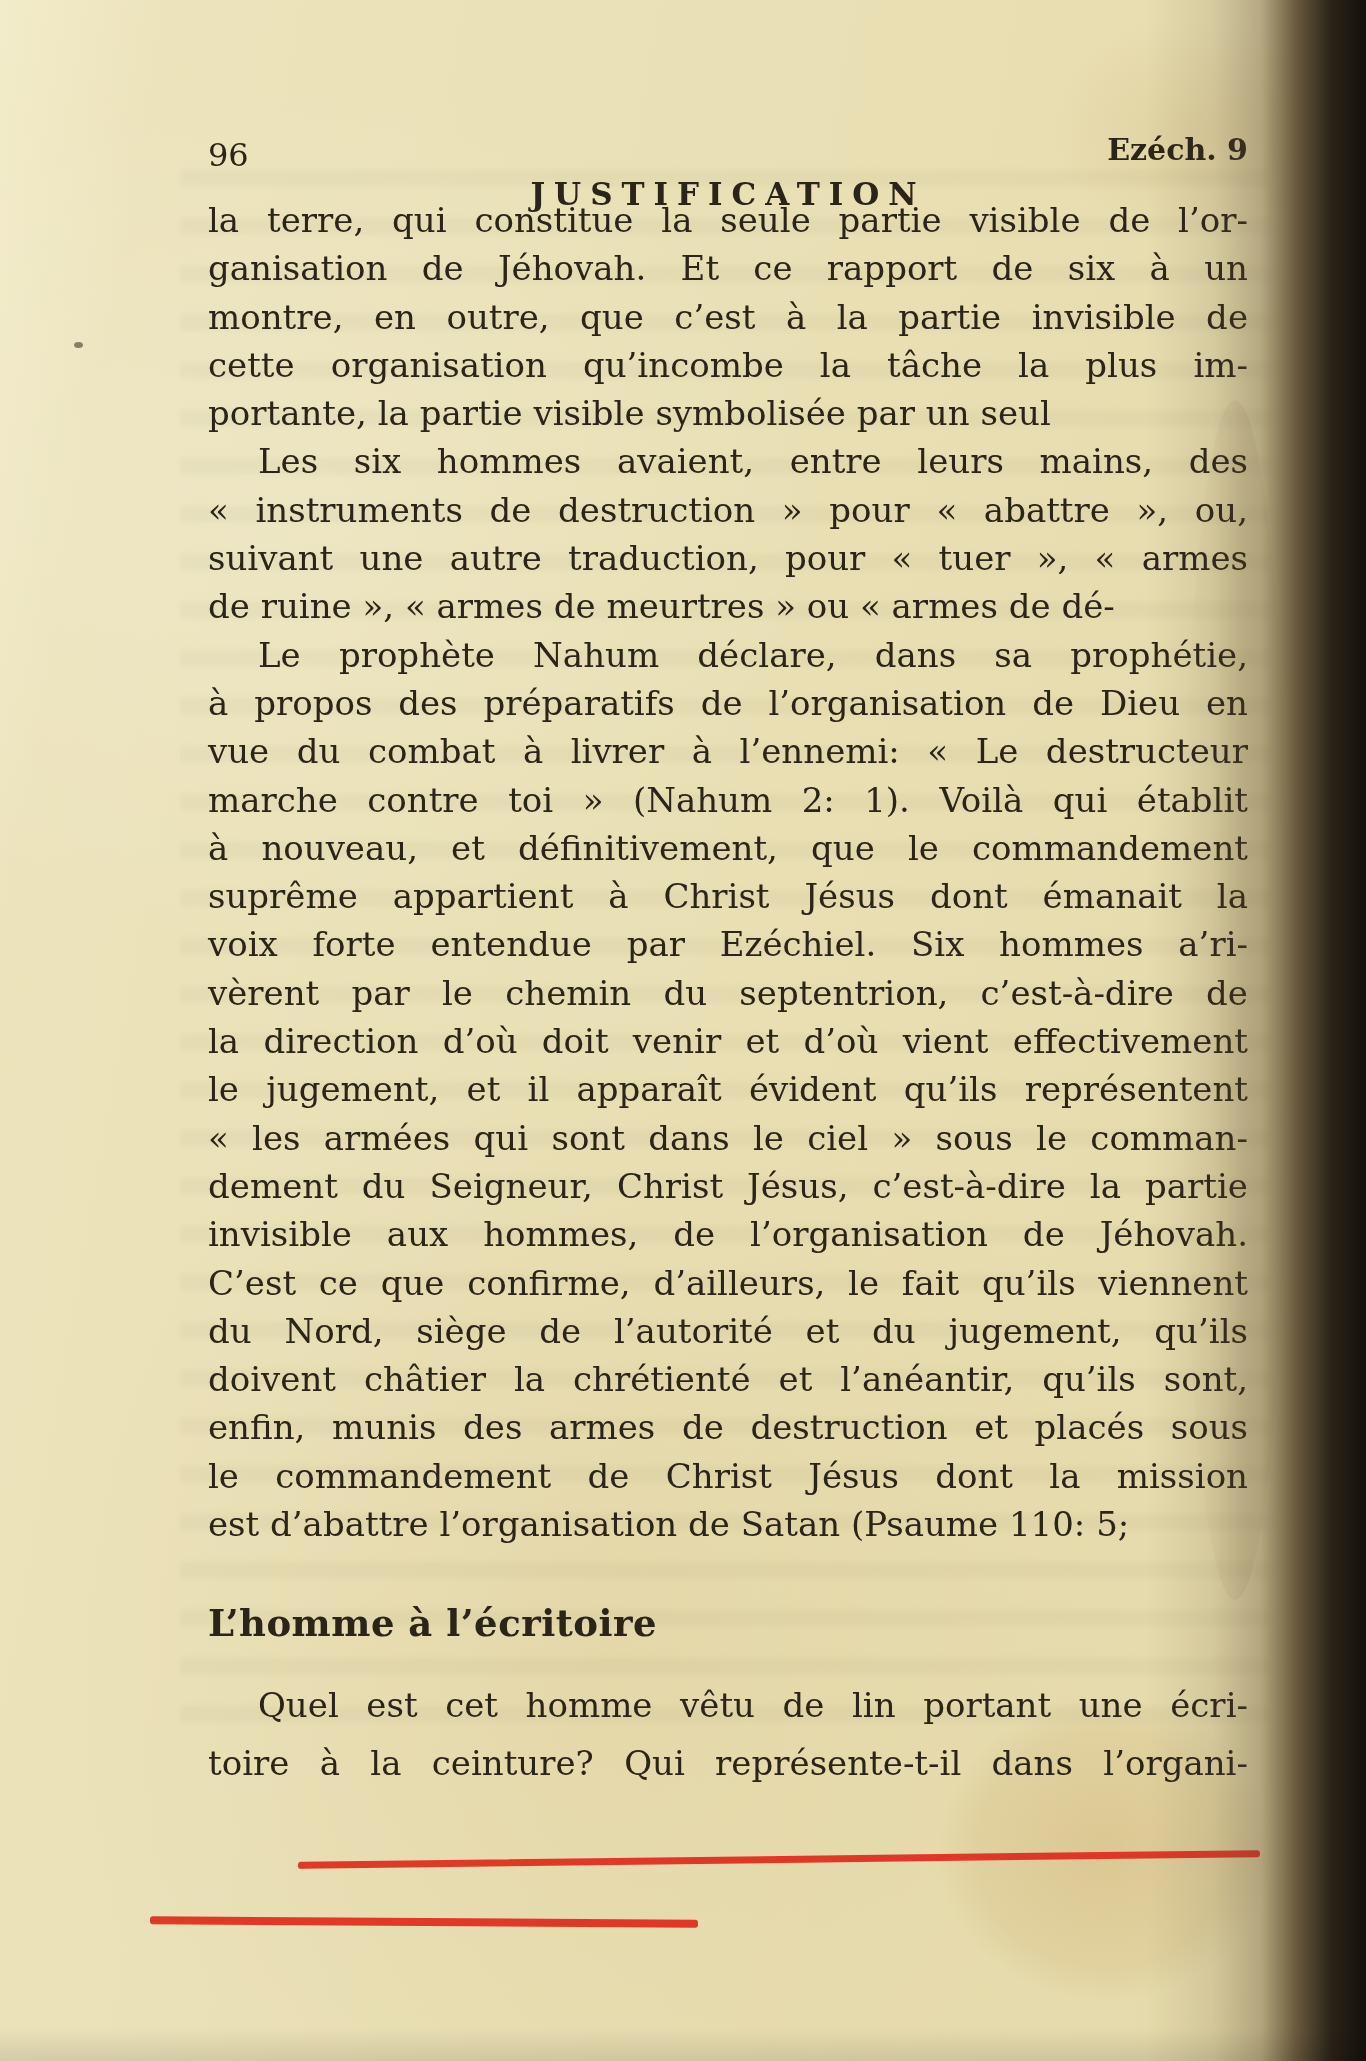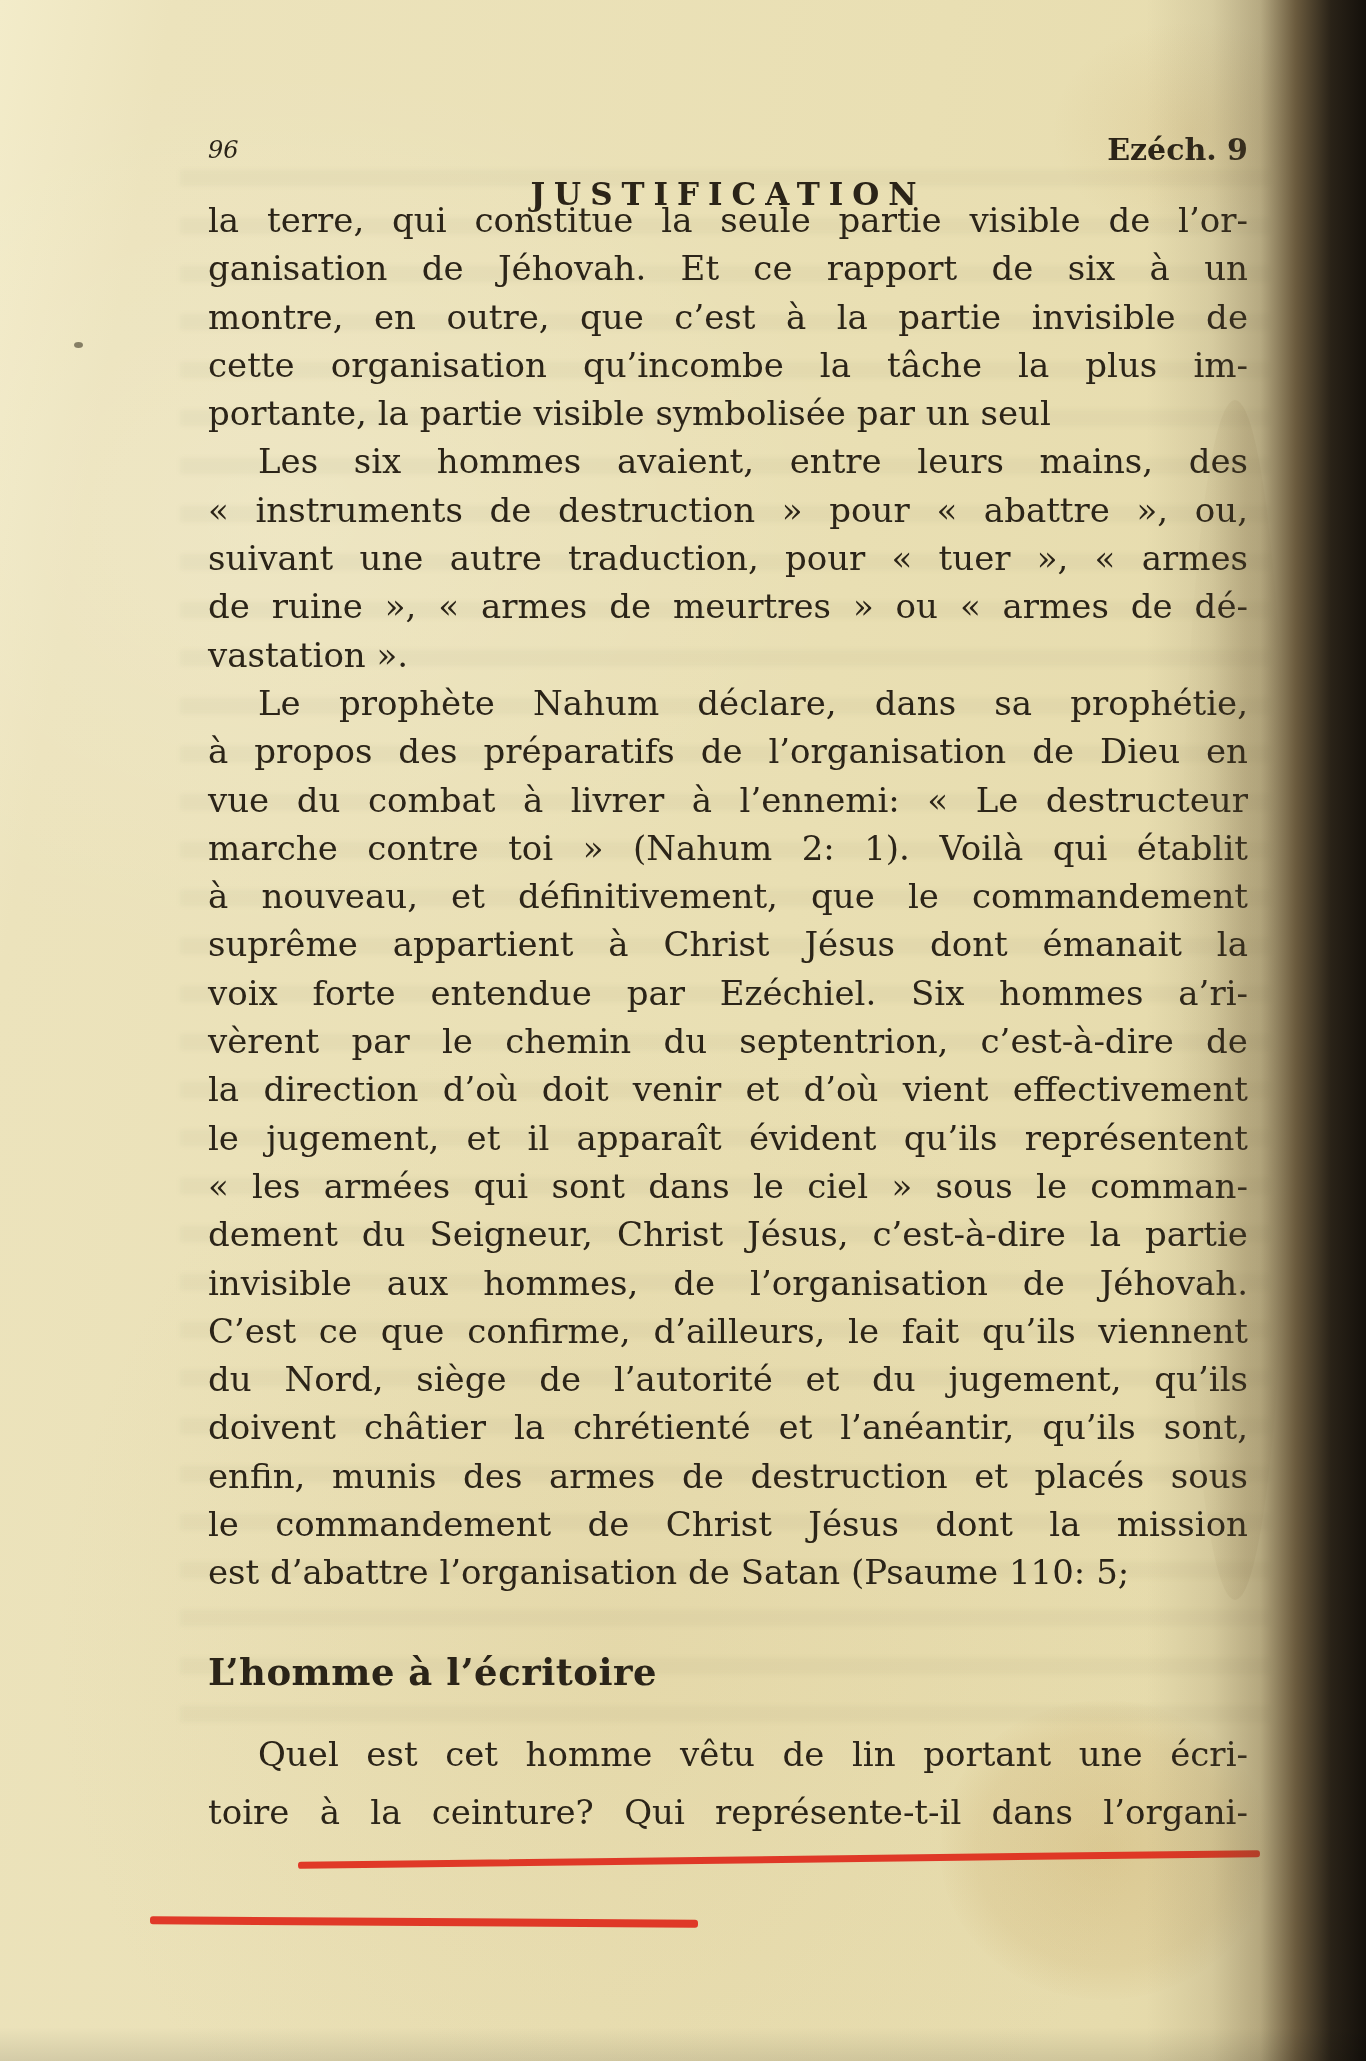--- a/index.html
+++ b/index.html
@@ -46,21 +46,21 @@
       rgba(90,74,46,0.35) 52%,
       #6b5b3e 68%,
       #2a2318 84%,
       #14100b 100%);
     pointer-events:none;
   }
   .bottom-shade { position:absolute; left:0; bottom:0; width:100%; height:34px;
     background: linear-gradient(to top, rgba(0,0,0,0.10), rgba(0,0,0,0)); pointer-events:none; }
 
   .header { position:absolute; left:208px; top:132px; width:1040px; height:40px; }
-  .pagenum  { position:absolute; left:0;  top:4px;  font-size:24px;font-style:italic; }
+  .pagenum  { position:absolute; left:0;  top:4px;  font-size:32px; }
   .runtitle { position:absolute; left:50%; top:0; transform:translateX(-50%);
               font-size:31px; font-weight:bold; letter-spacing:9px; white-space:nowrap;margin-top:44px; }
   .chapref  { position:absolute; right:0; top:0; font-size:30px; font-weight:bold; white-space:nowrap; }
 
   .bodycol { position:absolute; left:208px; top:196px; width:1040px; font-size:34px; }
   .para { margin:0; }
   .tline {
     line-height:48.3px;
     text-align:justify;
     text-align-last:justify;
@@ -106,21 +106,20 @@
         <div class="tline">ganisation de Jéhovah. Et ce rapport de six à un</div>
         <div class="tline">montre, en outre, que c’est à la partie invisible de</div>
         <div class="tline">cette organisation qu’incombe la tâche la plus im-</div>
         <div class="tline">portante, la partie visible symbolisée par un seul</div>
       </div>
     <div class="para indent">
         <div class="tline">Les six hommes avaient, entre leurs mains, des</div>
         <div class="tline">« instruments de destruction » pour « abattre », ou,</div>
         <div class="tline">suivant une autre traduction, pour « tuer », « armes</div>
         <div class="tline">de ruine », « armes de meurtres » ou « armes de dé-</div>
-        <div class="tline">vastation ».</div>
       </div>
     <div class="para indent">
         <div class="tline">Le prophète Nahum déclare, dans sa prophétie,</div>
         <div class="tline">à propos des préparatifs de l’organisation de Dieu en</div>
         <div class="tline">vue du combat à livrer à l’ennemi: « Le destructeur</div>
         <div class="tline">marche contre toi » (Nahum 2: 1). Voilà qui établit</div>
         <div class="tline">à nouveau, et définitivement, que le commandement</div>
         <div class="tline">suprême appartient à Christ Jésus dont émanait la</div>
         <div class="tline">voix forte entendue par Ezéchiel. Six hommes a’ri-</div>
         <div class="tline">vèrent par le chemin du septentrion, c’est-à-dire de</div>

